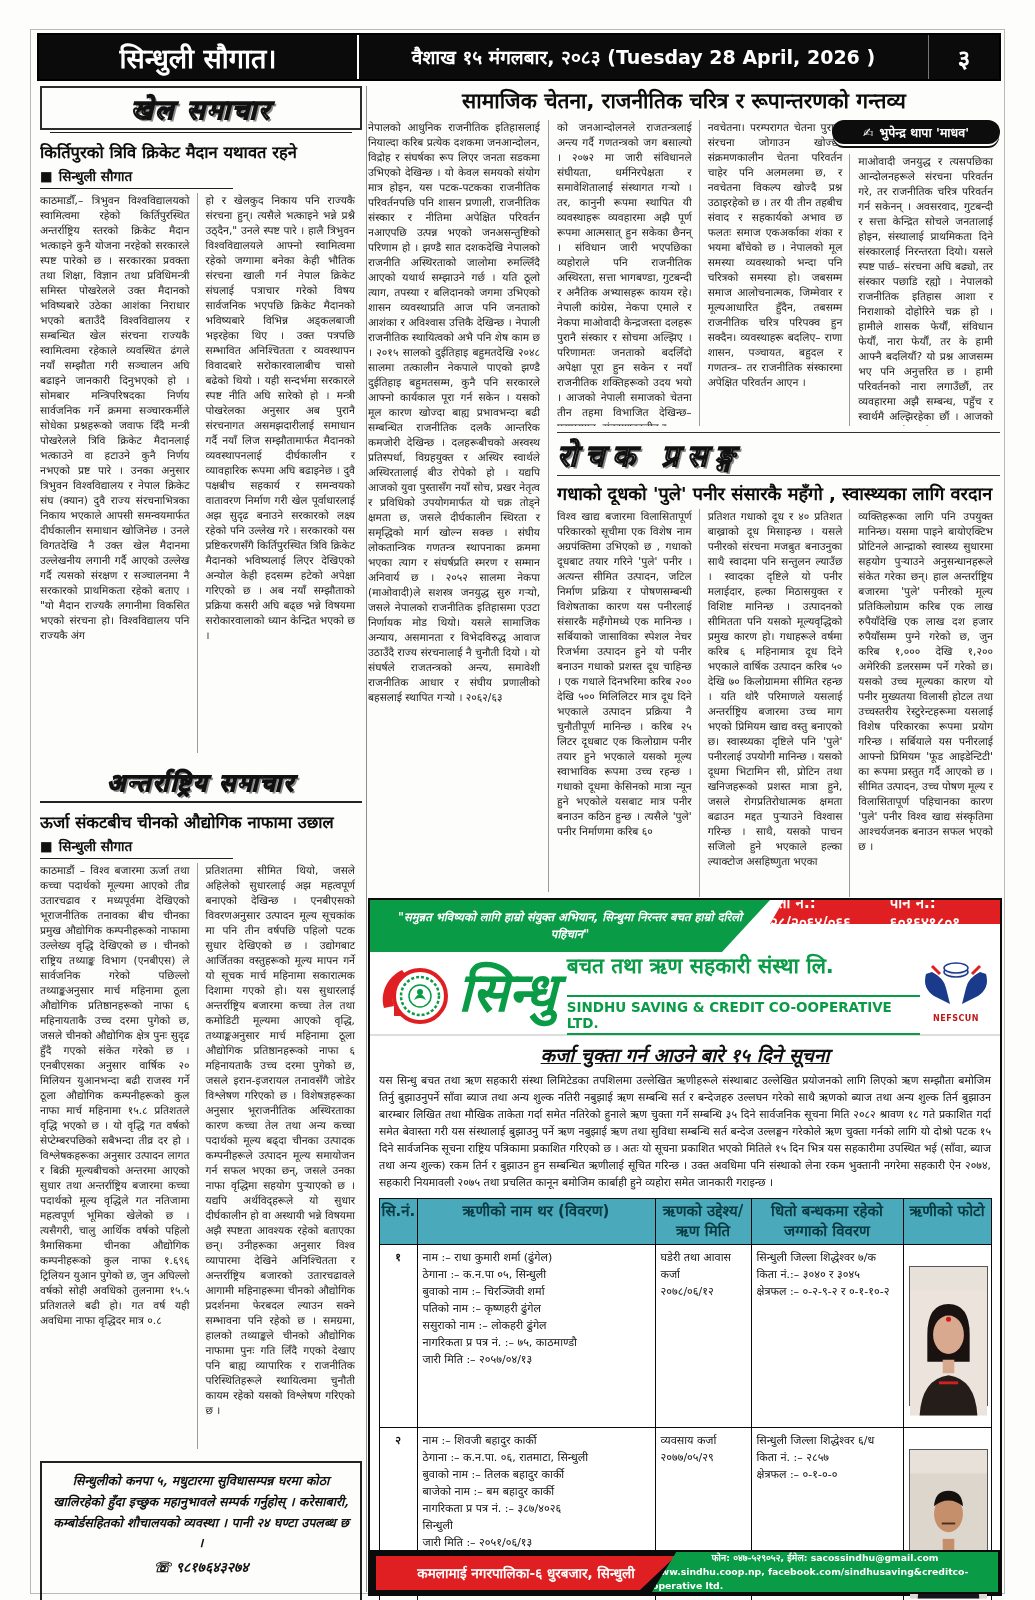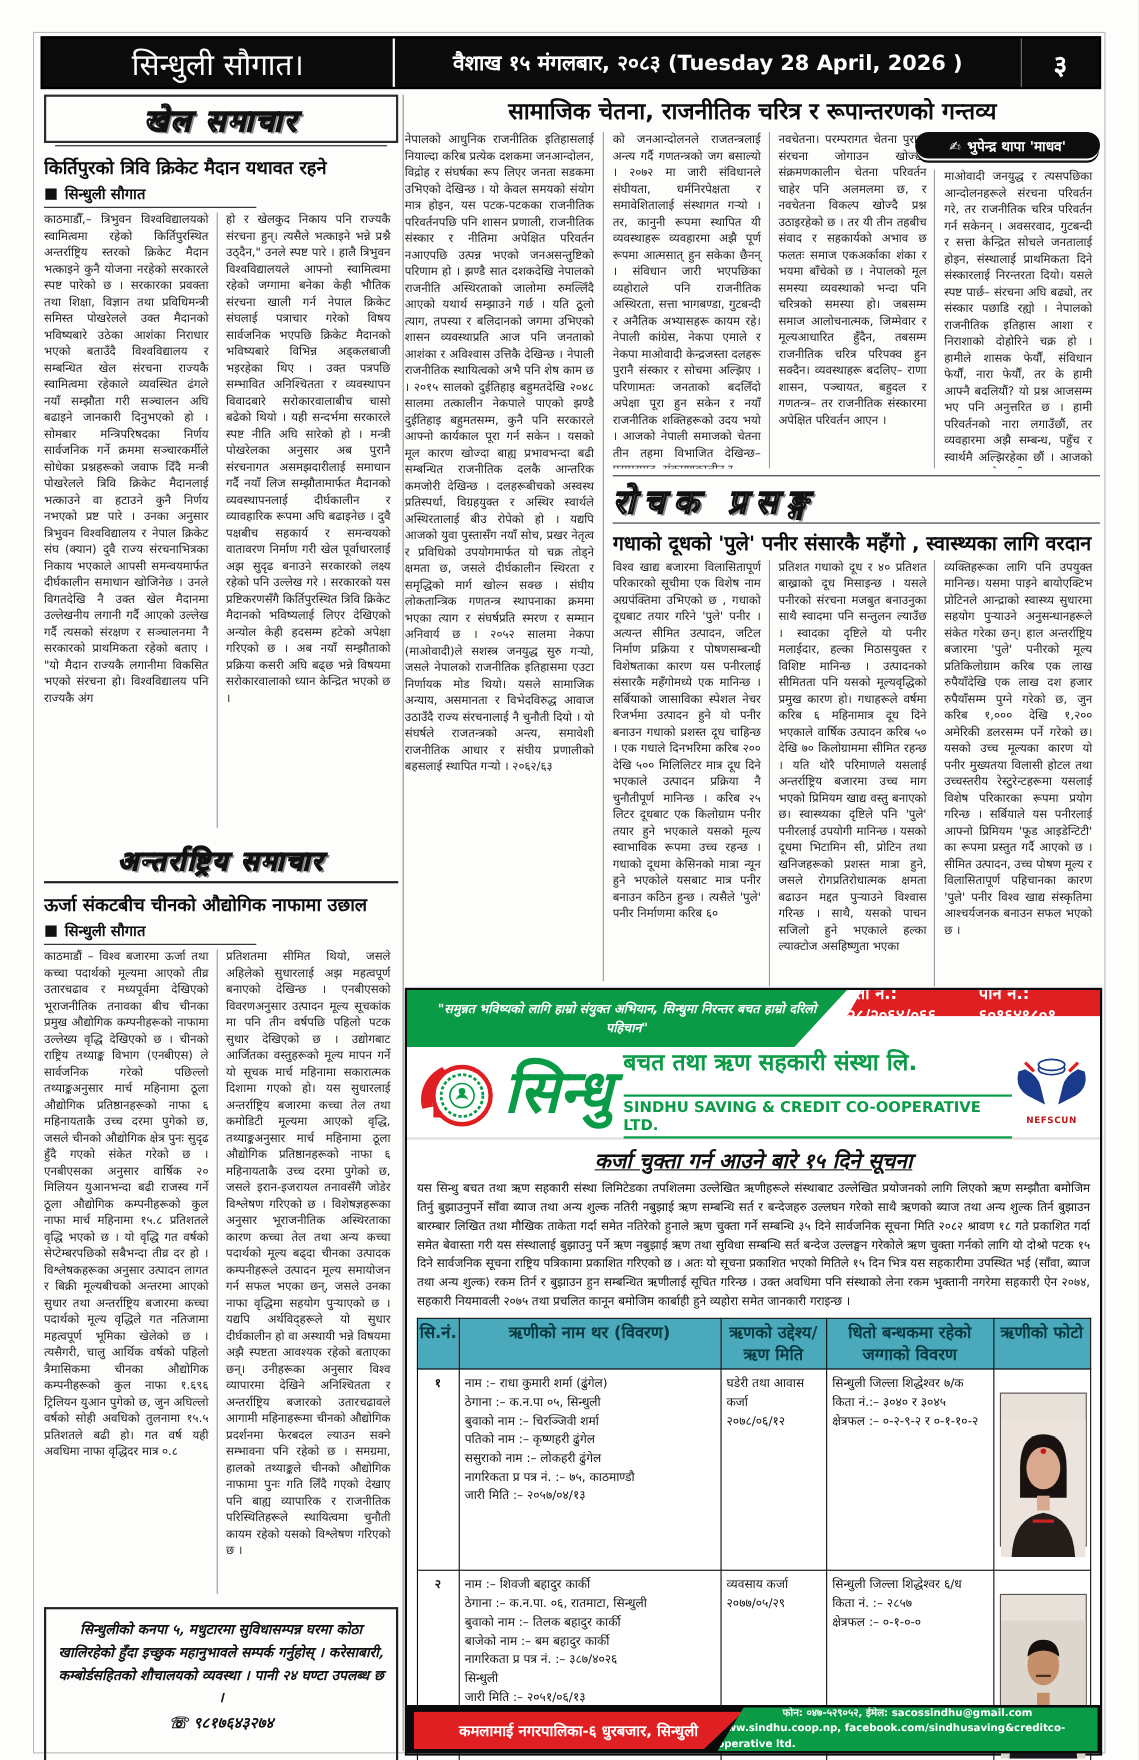--- a/index.html
+++ b/index.html
@@ -3,21 +3,21 @@
 <meta charset="utf-8">
 <style>
   html,body{margin:0;padding:0;background:#e9e9e9;}
   .page{position:relative;width:1035px;height:1600px;background:#fdfdfc;margin:0 auto;
         font-family:"DejaVu Sans",sans-serif;color:#111;overflow:hidden;}
   .frame{position:absolute;left:30px;right:30px;top:29px;bottom:6px;border:1px solid #b9b9b9;pointer-events:none;}
 
   
   .hbar{position:absolute;left:37px;top:33px;width:960px;height:44px;background:#0b0b0b;border:2px solid #000;
         display:flex;align-items:center;color:#fff;}
-  .masthead{width:318px;text-align:center;font-size:27px;font-weight:normal;border-right:2px solid #fff;height:100%;
+  .masthead{width:318px;text-align:center;font-size:27px;font-weight:bold;border-right:2px solid #fff;height:100%;
             display:flex;align-items:center;justify-content:center;}
   .hdate{flex:1;text-align:center;font-size:19px;font-weight:bold;}
   .hpage{width:70px;text-align:center;font-size:24px;font-weight:bold;border-left:1px solid #777;height:100%;
          display:flex;align-items:center;justify-content:center;}
 
   
   .fancy{font-weight:800;font-style:italic;letter-spacing:2px;color:#fff;
          -webkit-text-stroke:1.2px #111;text-shadow:2px 2px 0 #8a8a8a;}
   .headline{font-weight:bold;color:#0d0d0d;}
   .byline{font-weight:bold;font-size:13.5px;border-bottom:1.5px solid #222;display:flex;align-items:center;gap:6px;

